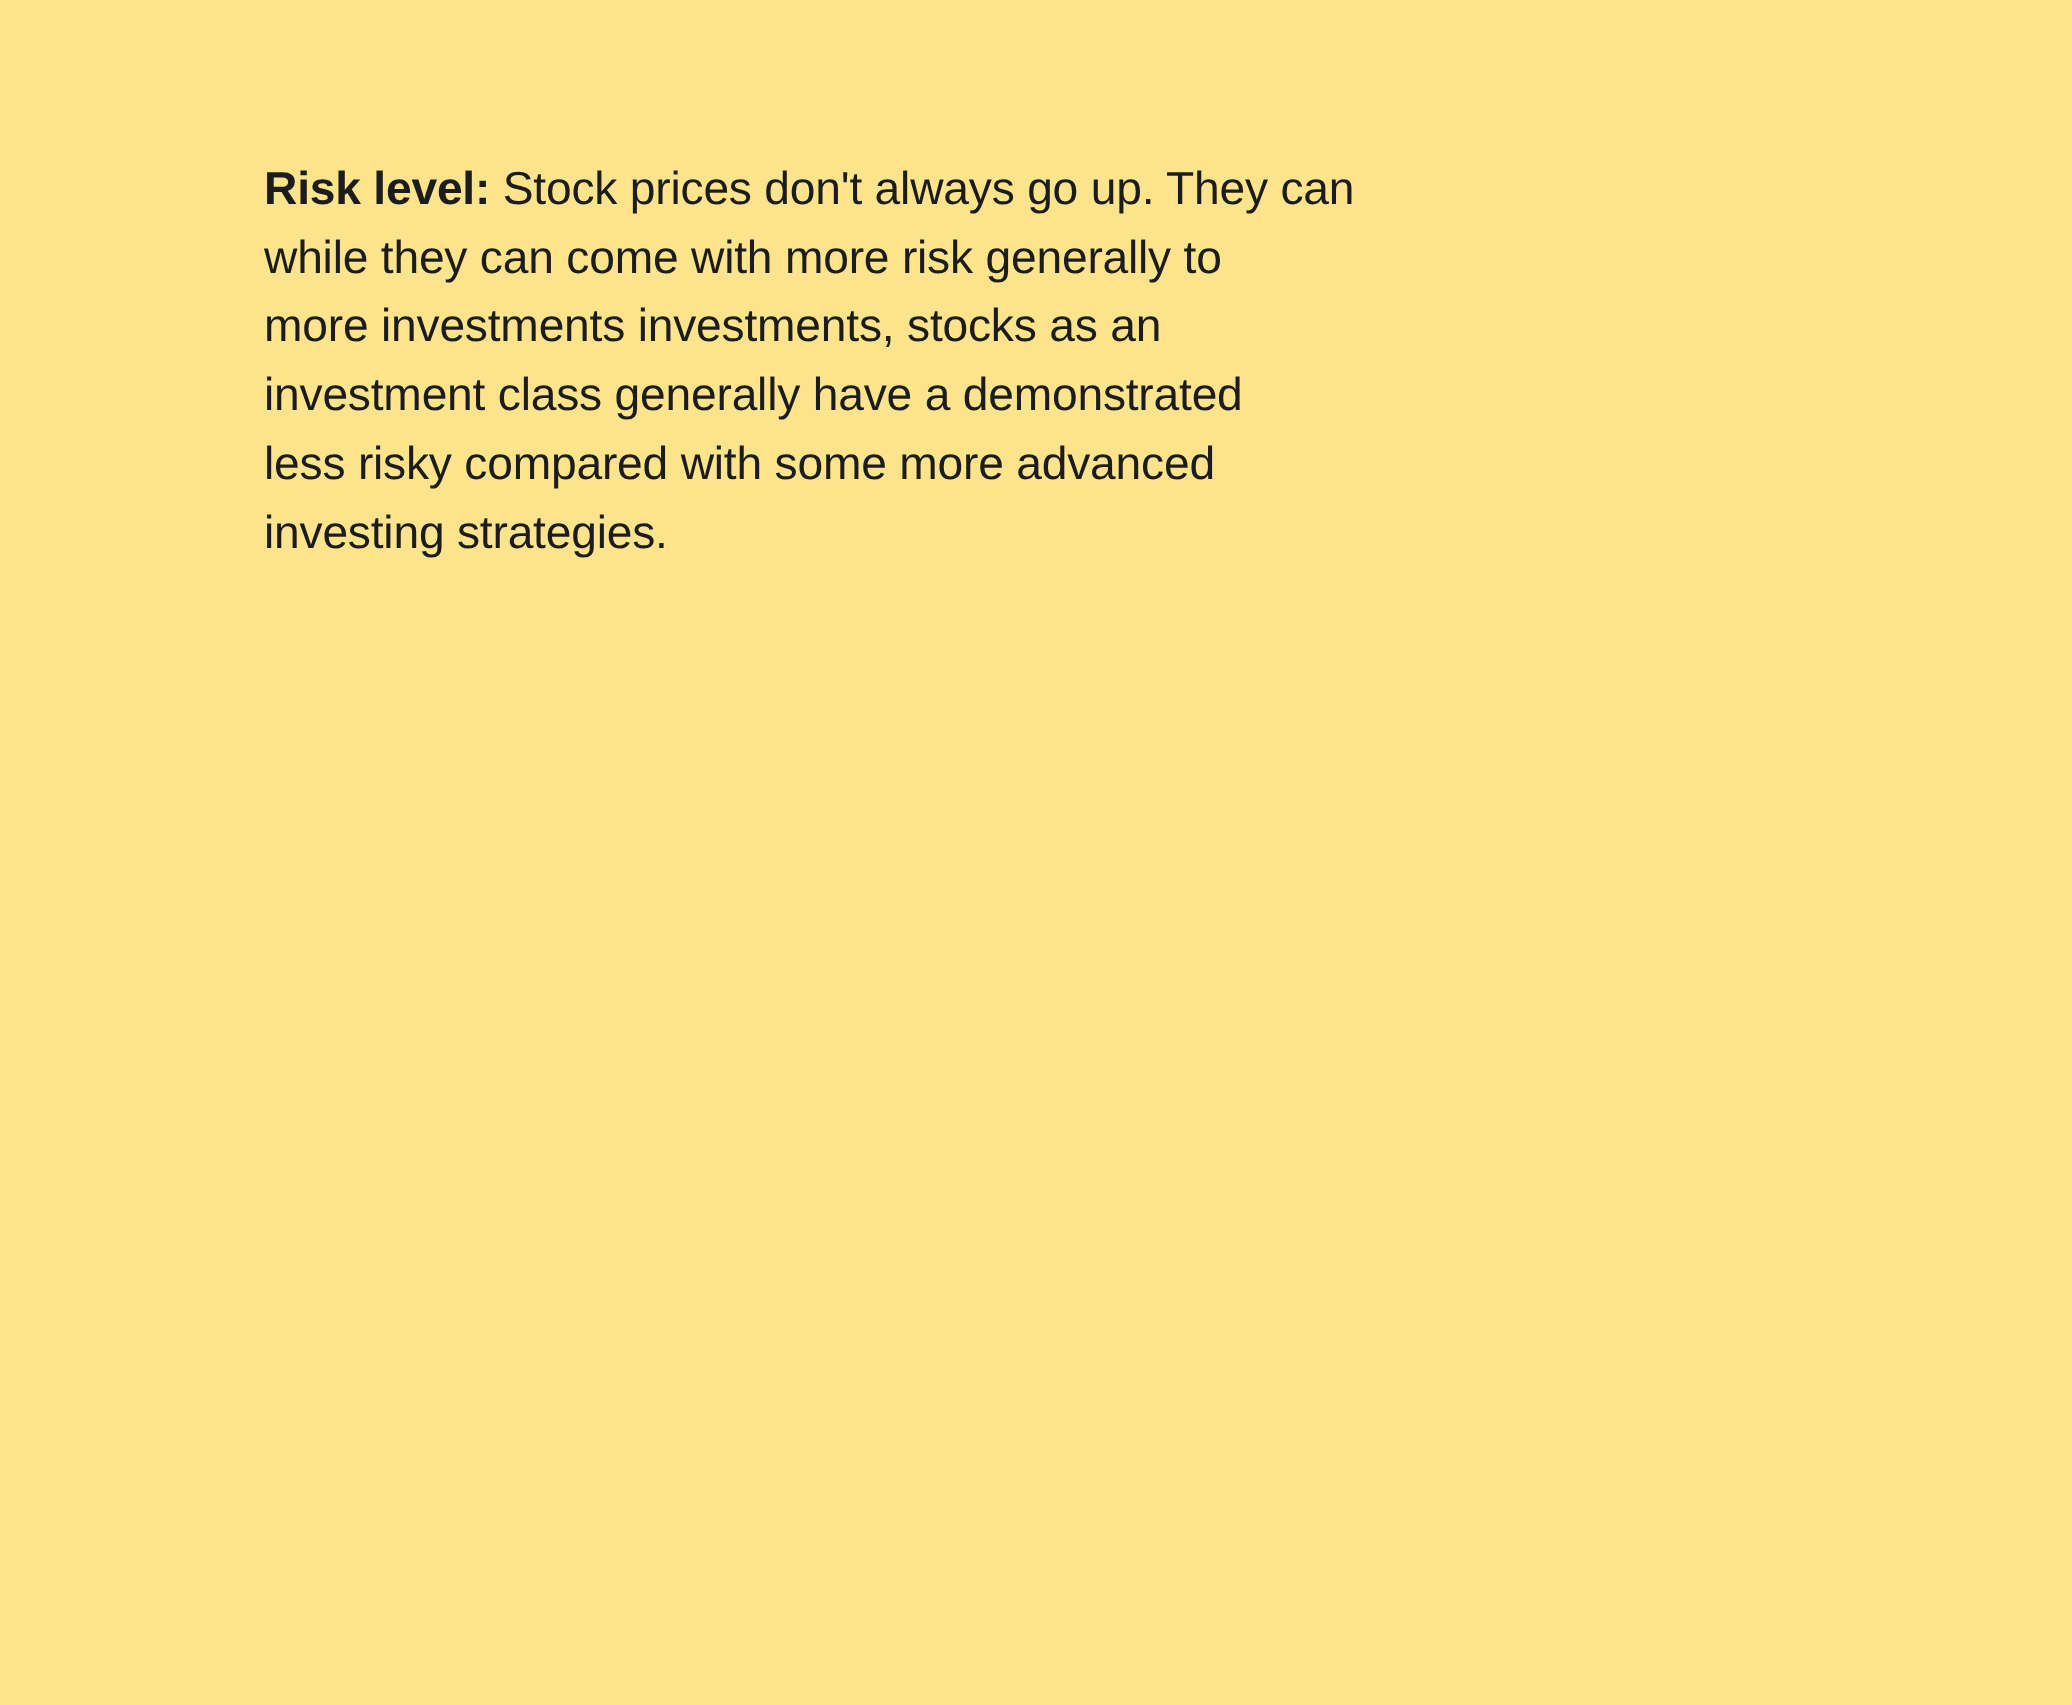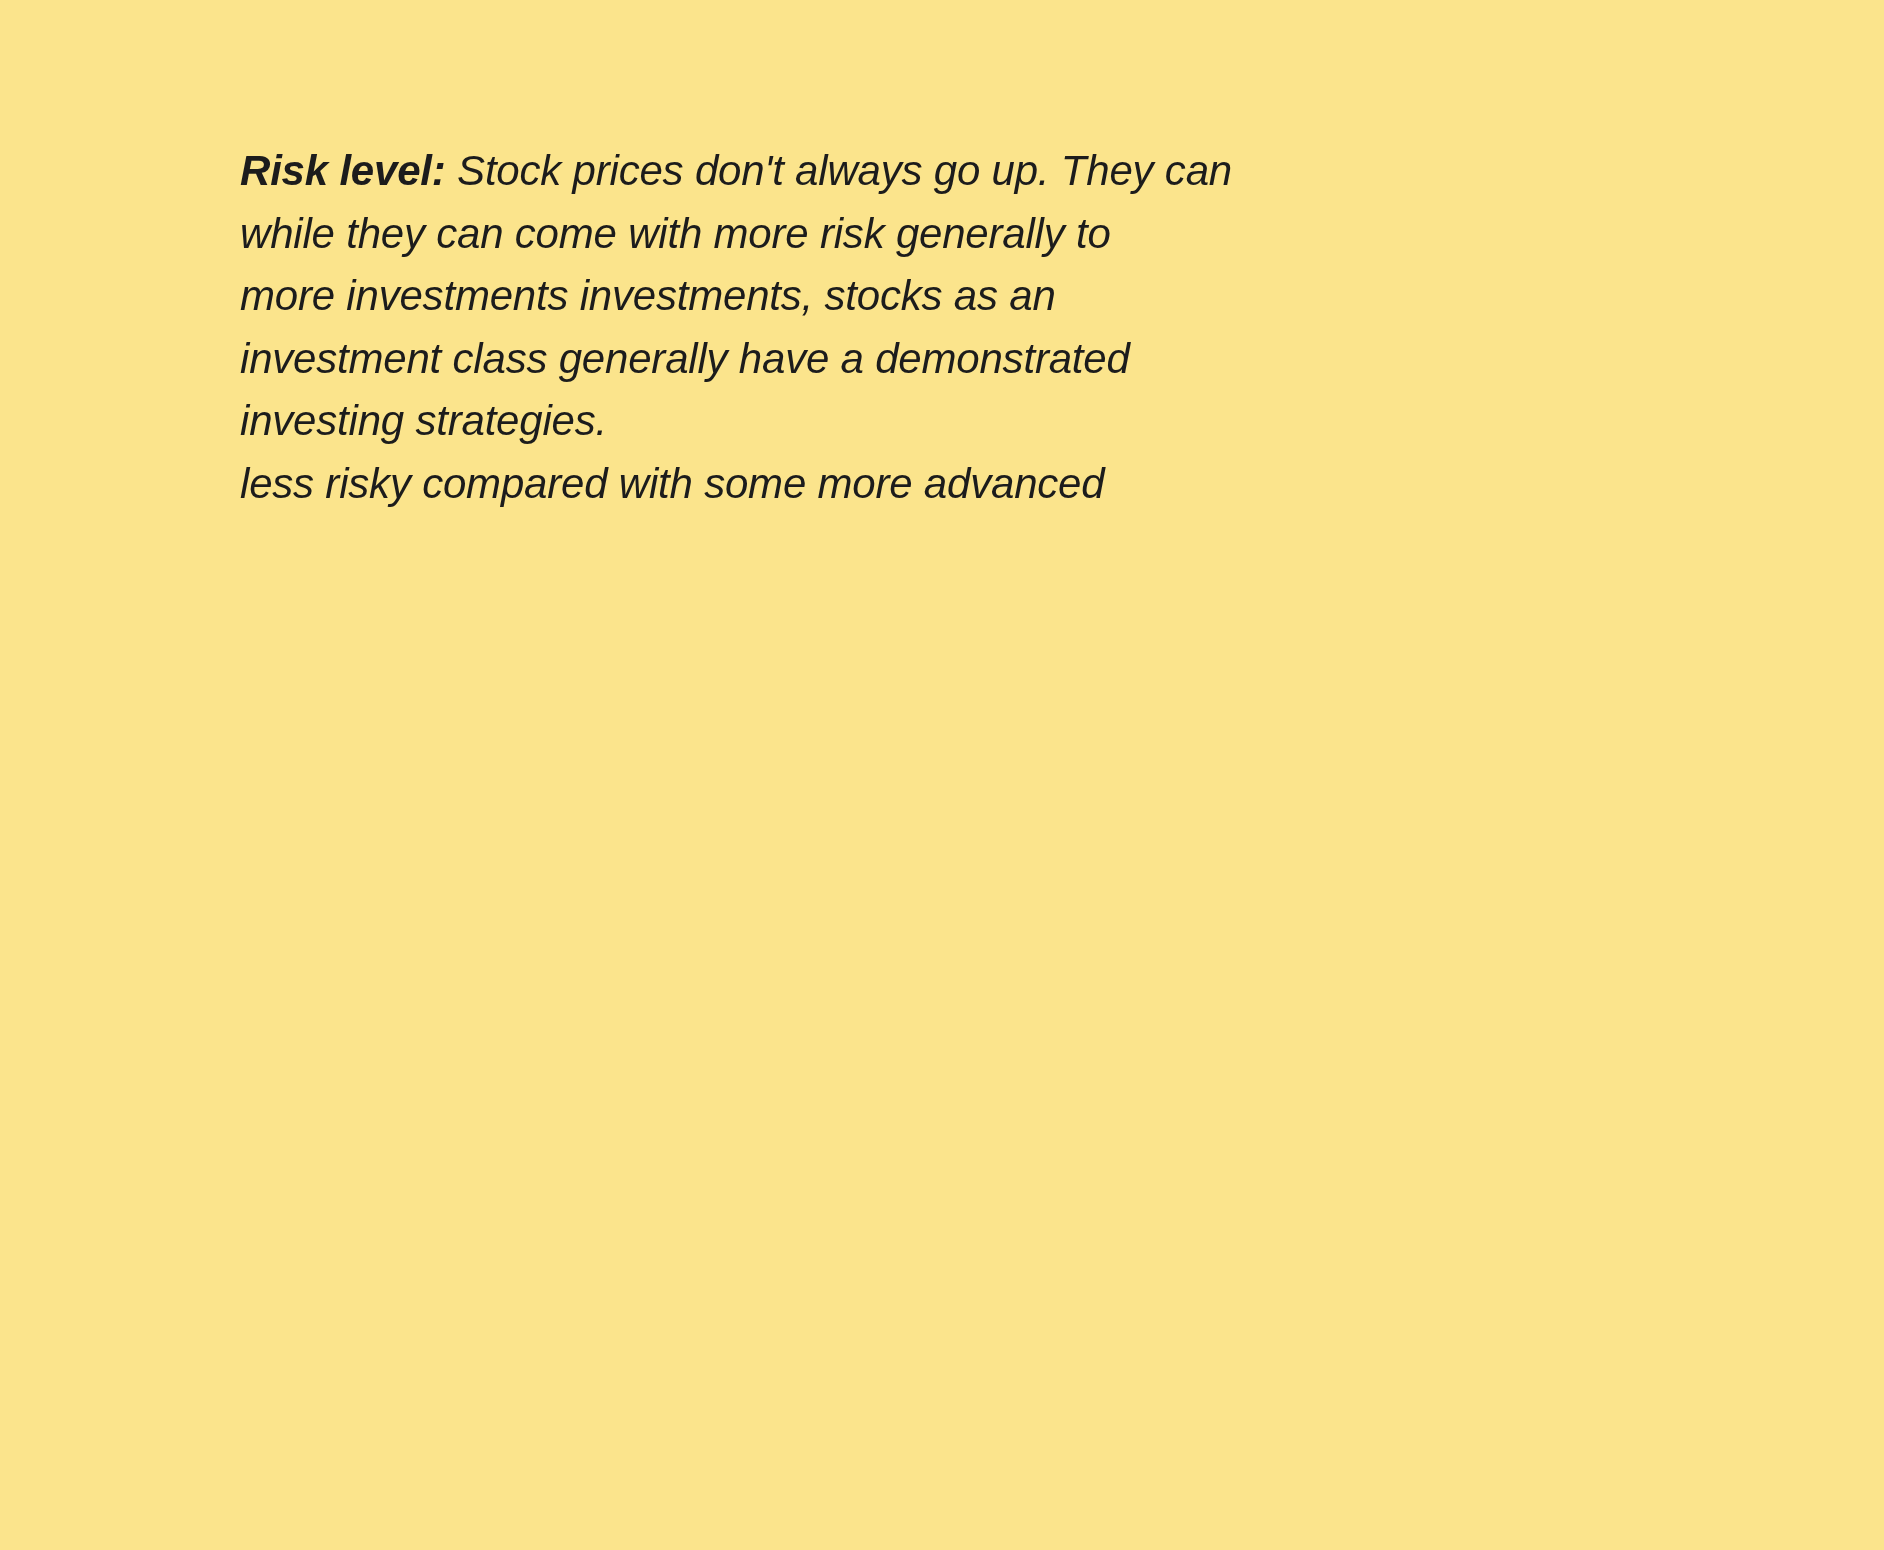--- a/index.html
+++ b/index.html
@@ -21,26 +21,25 @@
     font-size: 42px;
     line-height: 62.5px;
     font-weight: 400;
     letter-spacing: -0.2px;
   }
   .risk-paragraph strong {
     font-weight: 700;
   }
   .paragraph-line {
     white-space: pre-wrap;
-    font-style: italic;
   }
 </style>
 </head>
 <body style="background: rgb(251, 228, 140); color: rgb(28, 28, 28);">
 
 <div class="risk-paragraph">
     <div class="paragraph-line"><strong>Risk level:</strong> Stock prices don't always go up. They can</div>
     <div class="paragraph-line">while they can come with more risk generally to</div>
     <div class="paragraph-line">more investments investments, stocks as an</div>
     <div class="paragraph-line">investment class generally have a demonstrated</div>
+    <div class="paragraph-line">less risky compared with some more advanced</div>
     <div class="paragraph-line">investing strategies.</div>
-    <div class="paragraph-line">less risky compared with some more advanced</div>
   </div>
 
 </body></html>

